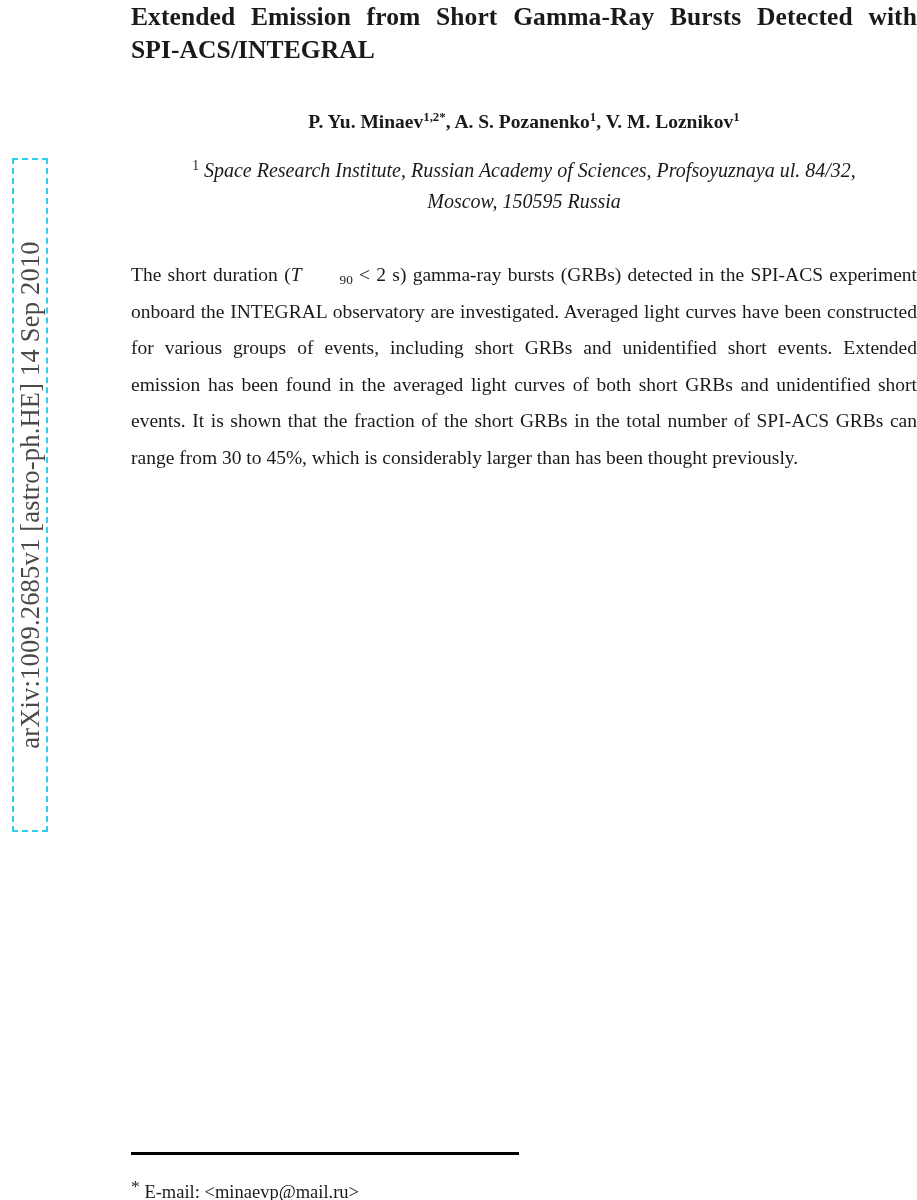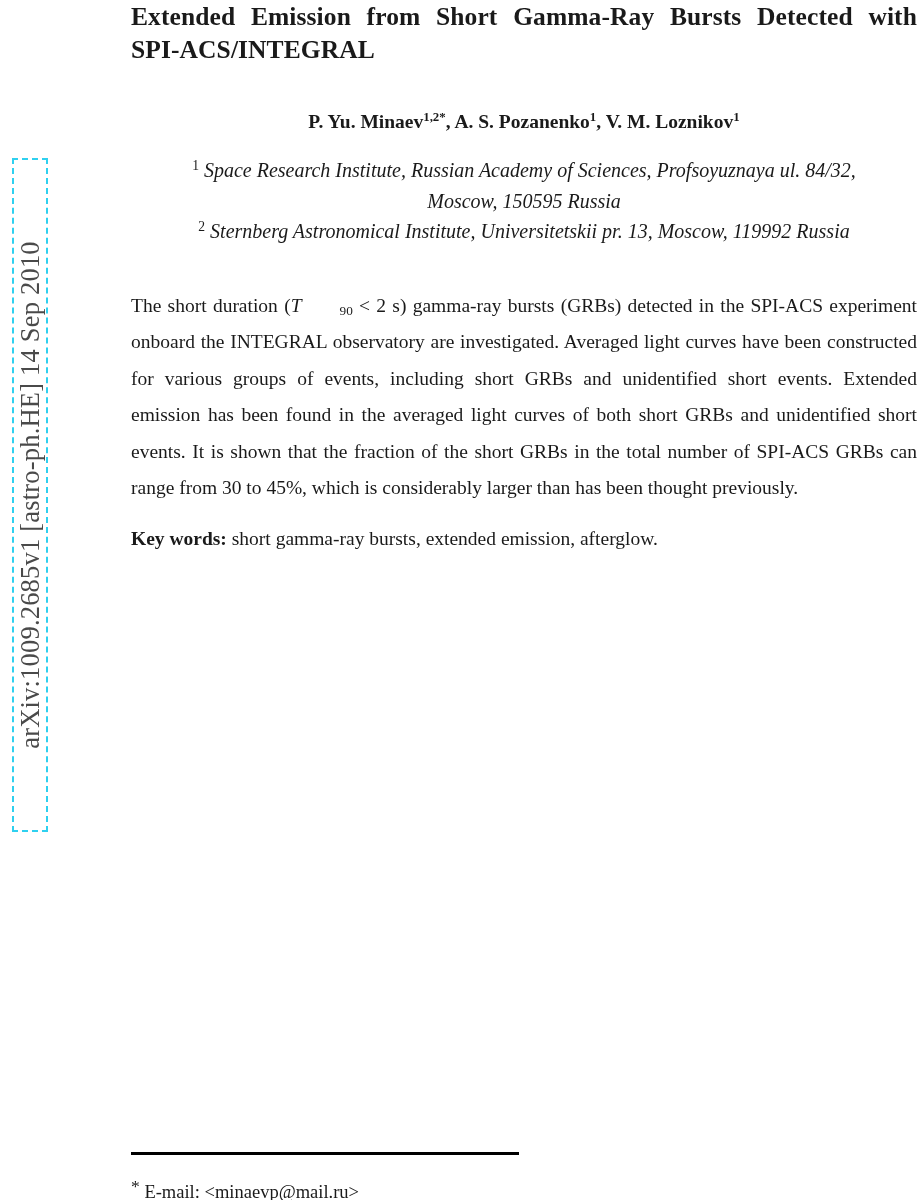--- a/index.html
+++ b/index.html
@@ -168,27 +168,25 @@
     <span class="title-line-2">SPI-ACS/INTEGRAL</span>
   </h1>
 
   <div id="author-line">
     <span>P. Yu. Minaev</span><sup>1,2*</sup><span>, </span><span>A. S. Pozanenko</span><sup>1</sup><span>, </span><span>V. M. Loznikov</span><sup>1</sup>
   </div>
 
   <div id="affiliations">
     <span class="aff"><sup>1</sup> <span>Space Research Institute, Russian Academy of Sciences, Profsoyuznaya ul. 84/32,</span></span>
     <span class="aff">Moscow, 150595 Russia</span>
-    <span class="aff"><sup>2</sup> <span>Sternberg Astronomical Institute, Universitetskii pr. 13, Moscow, 119992 Russia</span></span>
   </div>
 
   <div id="abstract">
     <p><span>The short duration (</span><span class="mathvar"><span>T</span><sub>90</sub></span><span> &lt; 2 s) gamma-ray bursts (GRBs) detected in the SPI-ACS experiment onboard the INTEGRAL observatory are investigated. Averaged light curves have been constructed for various groups of events, including short GRBs and unidentified short events. Extended emission has been found in the averaged light curves of both short GRBs and unidentified short events. It is shown that the fraction of the short GRBs in the total number of SPI-ACS GRBs can range from 30 to 45%, which is considerably larger than has been thought previously.</span></p>
   </div>
 
-  <div id="keywords"><span class="kw-label">Key words:</span><span> short gamma-ray bursts, extended emission, afterglow.</span></div>
 
   <div id="footnote-area">
     <div id="footnote-rule"></div>
     <div id="footnote-text"><span class="fn-marker">*</span><span> E-mail: &lt;minaevp@mail.ru&gt;</span></div>
   </div>
 
 </div>
 
 </body></html>

